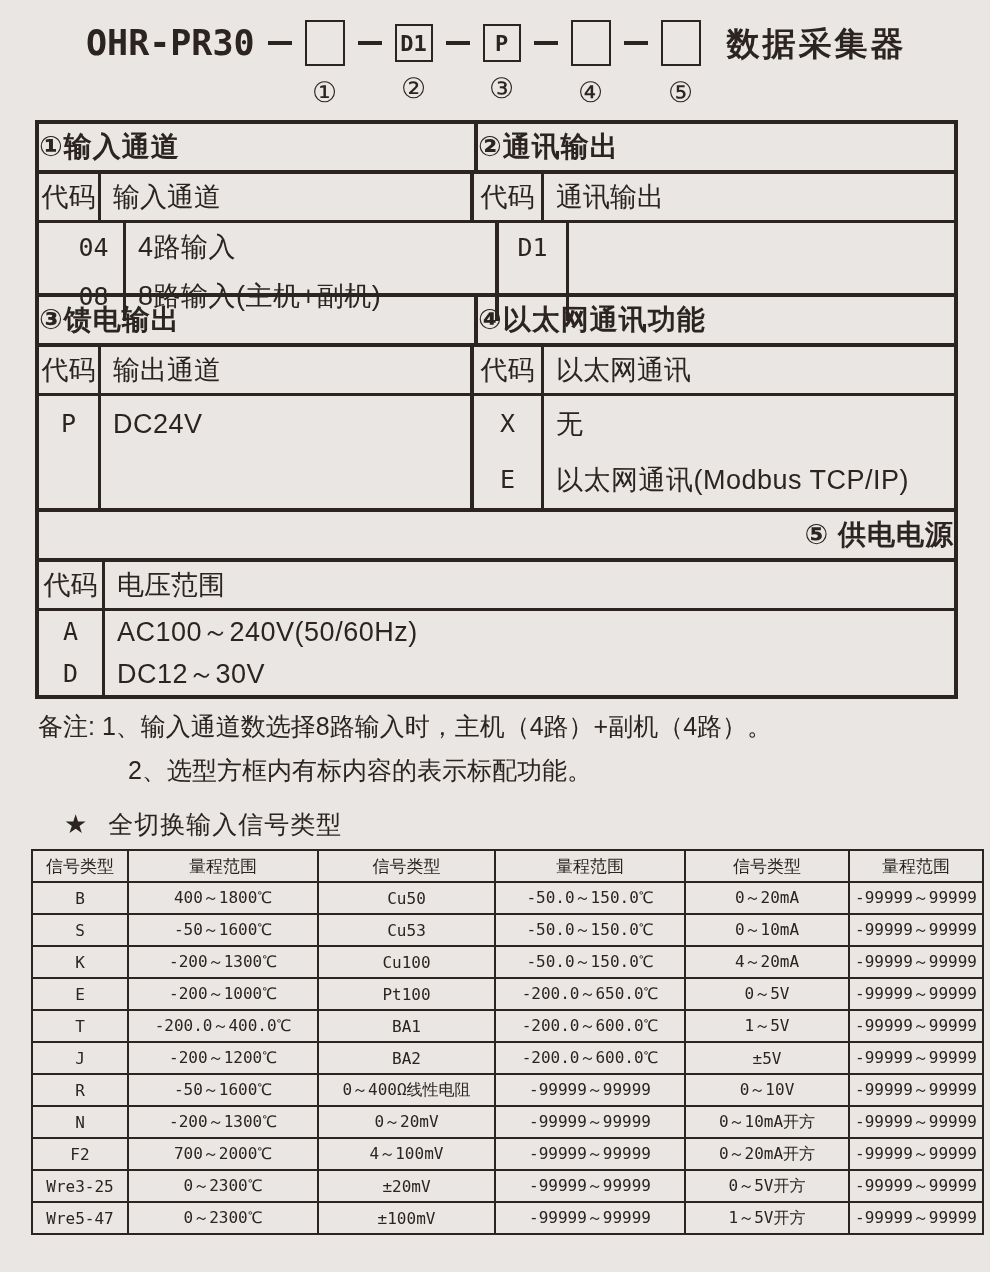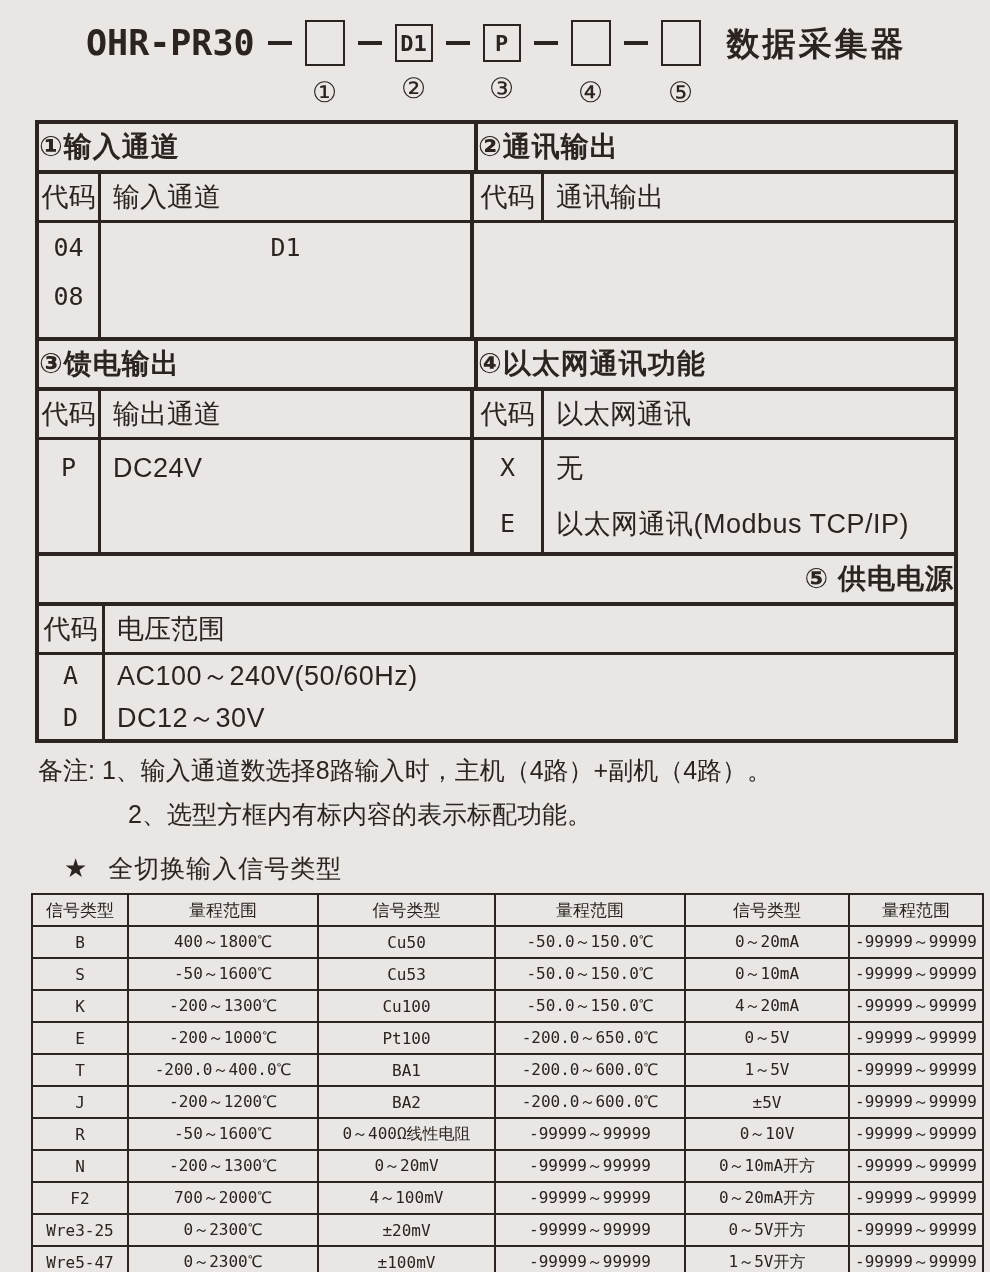--- a/index.html
+++ b/index.html
@@ -49,21 +49,21 @@
   .gridA > :nth-child(1){border-right:3px solid #2b2420;}
   .gridA > :nth-child(2){border-right:4px solid #2b2420;}
   .gridA > :nth-child(3){border-right:3px solid #2b2420;}
   .gridC{display:grid;grid-template-columns:66px 1fr;}
   .gridC > :nth-child(1){border-right:3px solid #2b2420;}
   .hdr-row{border-bottom:3px solid #2b2420;}
   .hdr-row .cell{font-size:27px;line-height:46px;}
   .code-cell{text-align:center;}
   .desc-cell{padding-left:12px;}
   .body-A .ln{font-size:27px;line-height:49px;}
-  .body-A{height:114px;}
+  .body-A{height:70px;padding-left:25px;}
   .body-B .ln{font-size:27px;line-height:56px;}
   .body-B{height:112px;}
   .body-C .ln{font-size:27px;line-height:42px;}
   .body-C{height:84px;}
   .code-cell .ln{font-family:"DejaVu Sans Mono","Liberation Mono",monospace;font-size:25px;}
   .desc-cell .ln{letter-spacing:0.5px;}
 
   
   .notes{margin:10px 0 0 38px;font-size:25px;}
   .notes .line1{line-height:34px;}
@@ -133,20 +133,24 @@
     <div class="gridA hdr-row">
       <div class="cell code-cell">代码</div>
       <div class="cell desc-cell">输入通道</div>
       <div class="cell code-cell">代码</div>
       <div class="cell desc-cell">通讯输出</div>
     </div>
     <div class="gridA body-A">
       <div class="code-cell">
         <div class="ln">04</div>
         <div class="ln">08</div>
+      </div>
+      <div class="desc-cell">
+        <div class="ln">4路输入</div>
+        <div class="ln">8路输入(主机+副机)</div>
       </div>
       <div class="code-cell">
         <div class="ln">D1</div>
       </div>
     </div>
   </div>
 
   <div class="sec">
     <div class="title-row2">
       <div class="t">③馈电输出</div>

